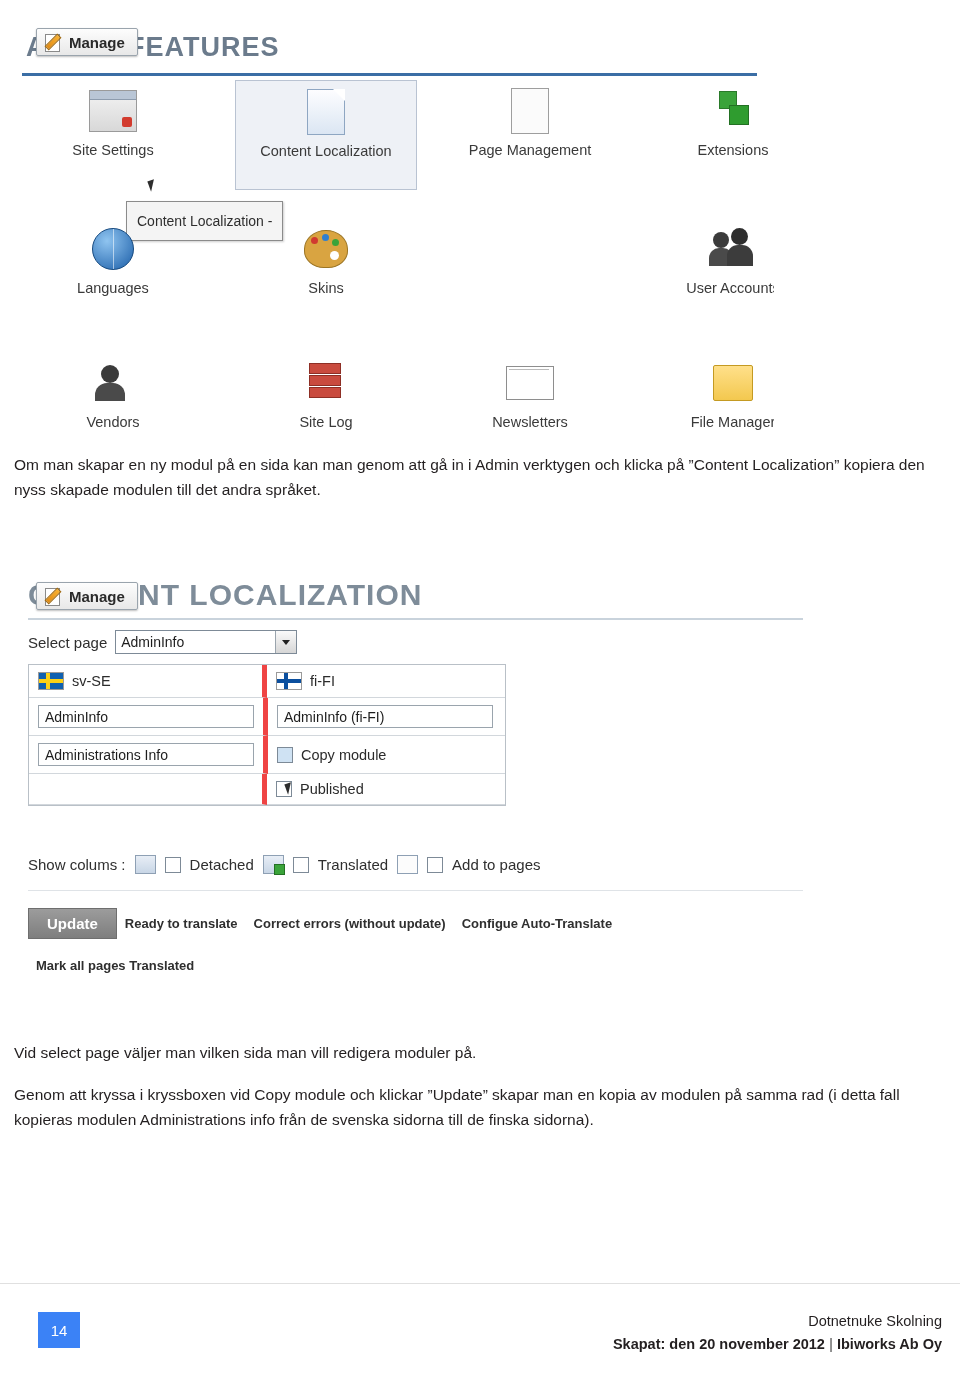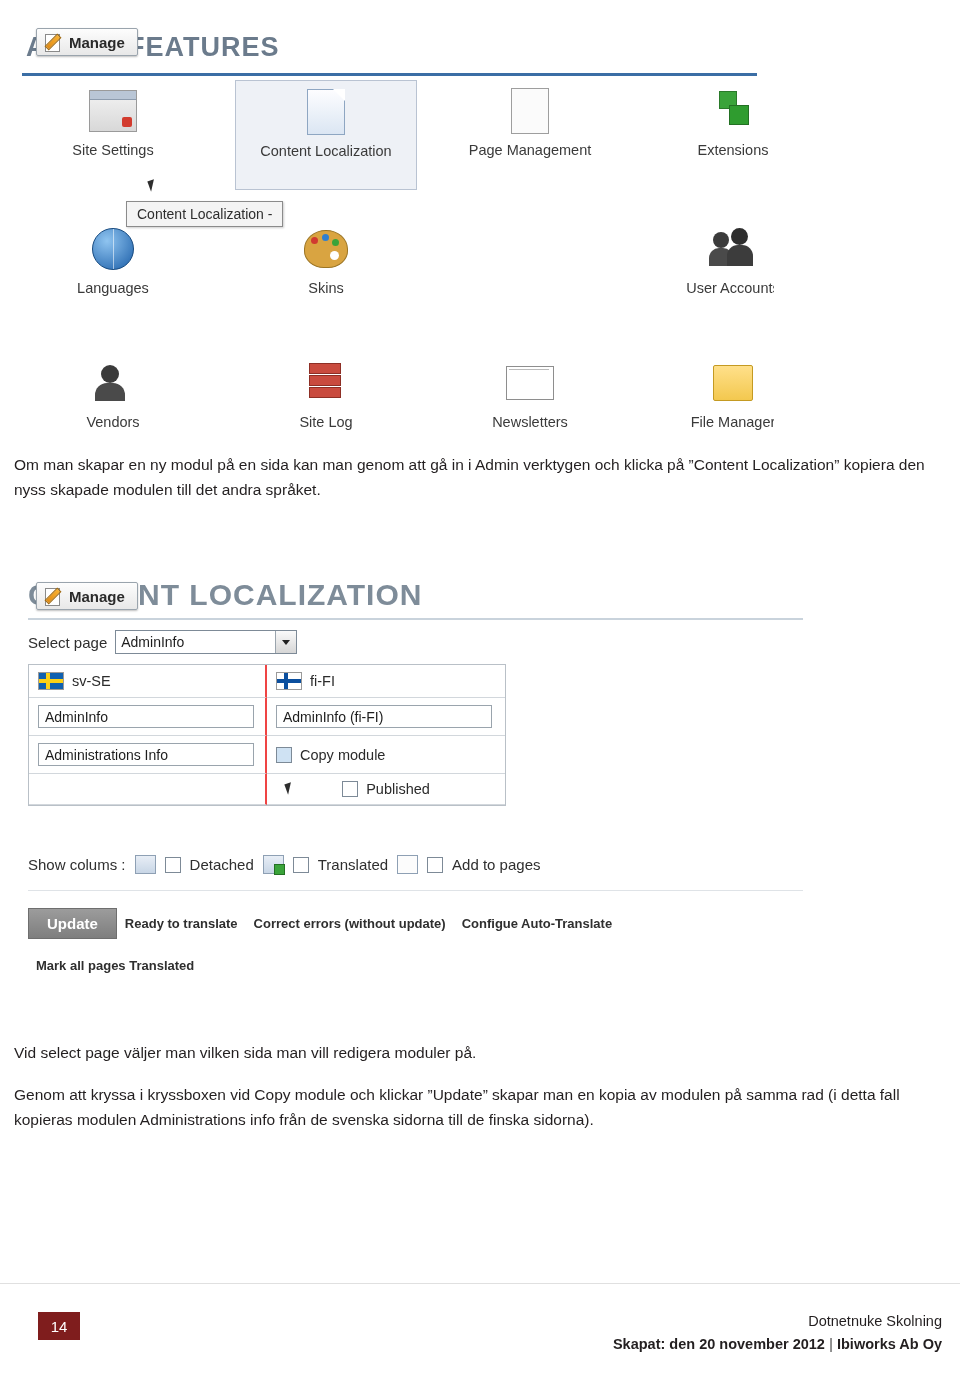--- a/index.html
+++ b/index.html
@@ -114,21 +114,21 @@
     font-size: 14.5px;
     color: #3a3a3a;
     white-space: nowrap;
   }
   .tooltip-box {
     position: absolute;
     left: 104px;
     top: 121px;
     border: 1px solid #8b8b8b;
     background: #f4f4f4;
-    padding: 4px 10px;
+    padding: 11px 10px;
     font-size: 14px;
     color: #2e2e2e;
     box-shadow: 1px 1px 2px rgba(0,0,0,.2);
     white-space: nowrap;
   }
   .cursor-arrow {
     position: absolute;
     width: 0; height: 0;
     border-left: 7px solid #2d2d2d;
     border-bottom: 11px solid transparent;
@@ -249,21 +249,21 @@
     left: 14px;
     top: 104px;
     width: 478px;
     border: 1px solid #b9c0c7;
     box-sizing: border-box;
   }
   .lt-row { display: flex; }
   .lt-cell {
     width: 239px;
     box-sizing: border-box;
-    border-right: 2px solid #ef4444;
+    border-right: 5px solid #ef4444;
     border-bottom: 1px solid #d2d7dc;
     padding: 7px 9px;
     min-height: 30px;
     display: flex;
     align-items: center;
     gap: 8px;
     font-size: 14.5px;
     color: #2b2b2b;
   }
   .lt-cell:last-child { border-right: none; }
@@ -361,22 +361,22 @@
     position: absolute;
     left: 0; top: 1283px;
     width: 960px;
     border-top: 1px solid #e0e0e0;
   }
   .page-badge {
     position: absolute;
     left: 38px;
     top: 1312px;
     width: 42px;
-    height: 28px;
-    background: #7f1d1d;
+    height: 36px;
+    background: #3b82f6;
     color: #ffffff;
     font-size: 15px;
     display: flex;
     align-items: center;
     justify-content: center;
   }
   .footer-right {
     position: absolute;
     right: 18px;
     top: 1310px;
@@ -547,21 +547,21 @@
       <div class="lt-cell">
         <span class="txtbox">Administrations Info</span>
       </div>
       <div class="lt-cell">
         <span class="cbx blue"></span>
         <span>Copy module</span>
       </div>
     </div>
     <div class="lt-row">
       <div class="lt-cell" style="min-height:28px;"></div>
-      <div class="lt-cell" style="min-height:28px;justify-content:center;">
+      <div class="lt-cell" style="min-height:28px;">
         <span class="cbx"></span>
         <span>Published</span>
       </div>
     </div>
   </div>
 
   <div class="cursor-arrow" style="left:272px; top:223px;"></div>
 
   <div class="showcols">
     <span>Show colums :</span>

